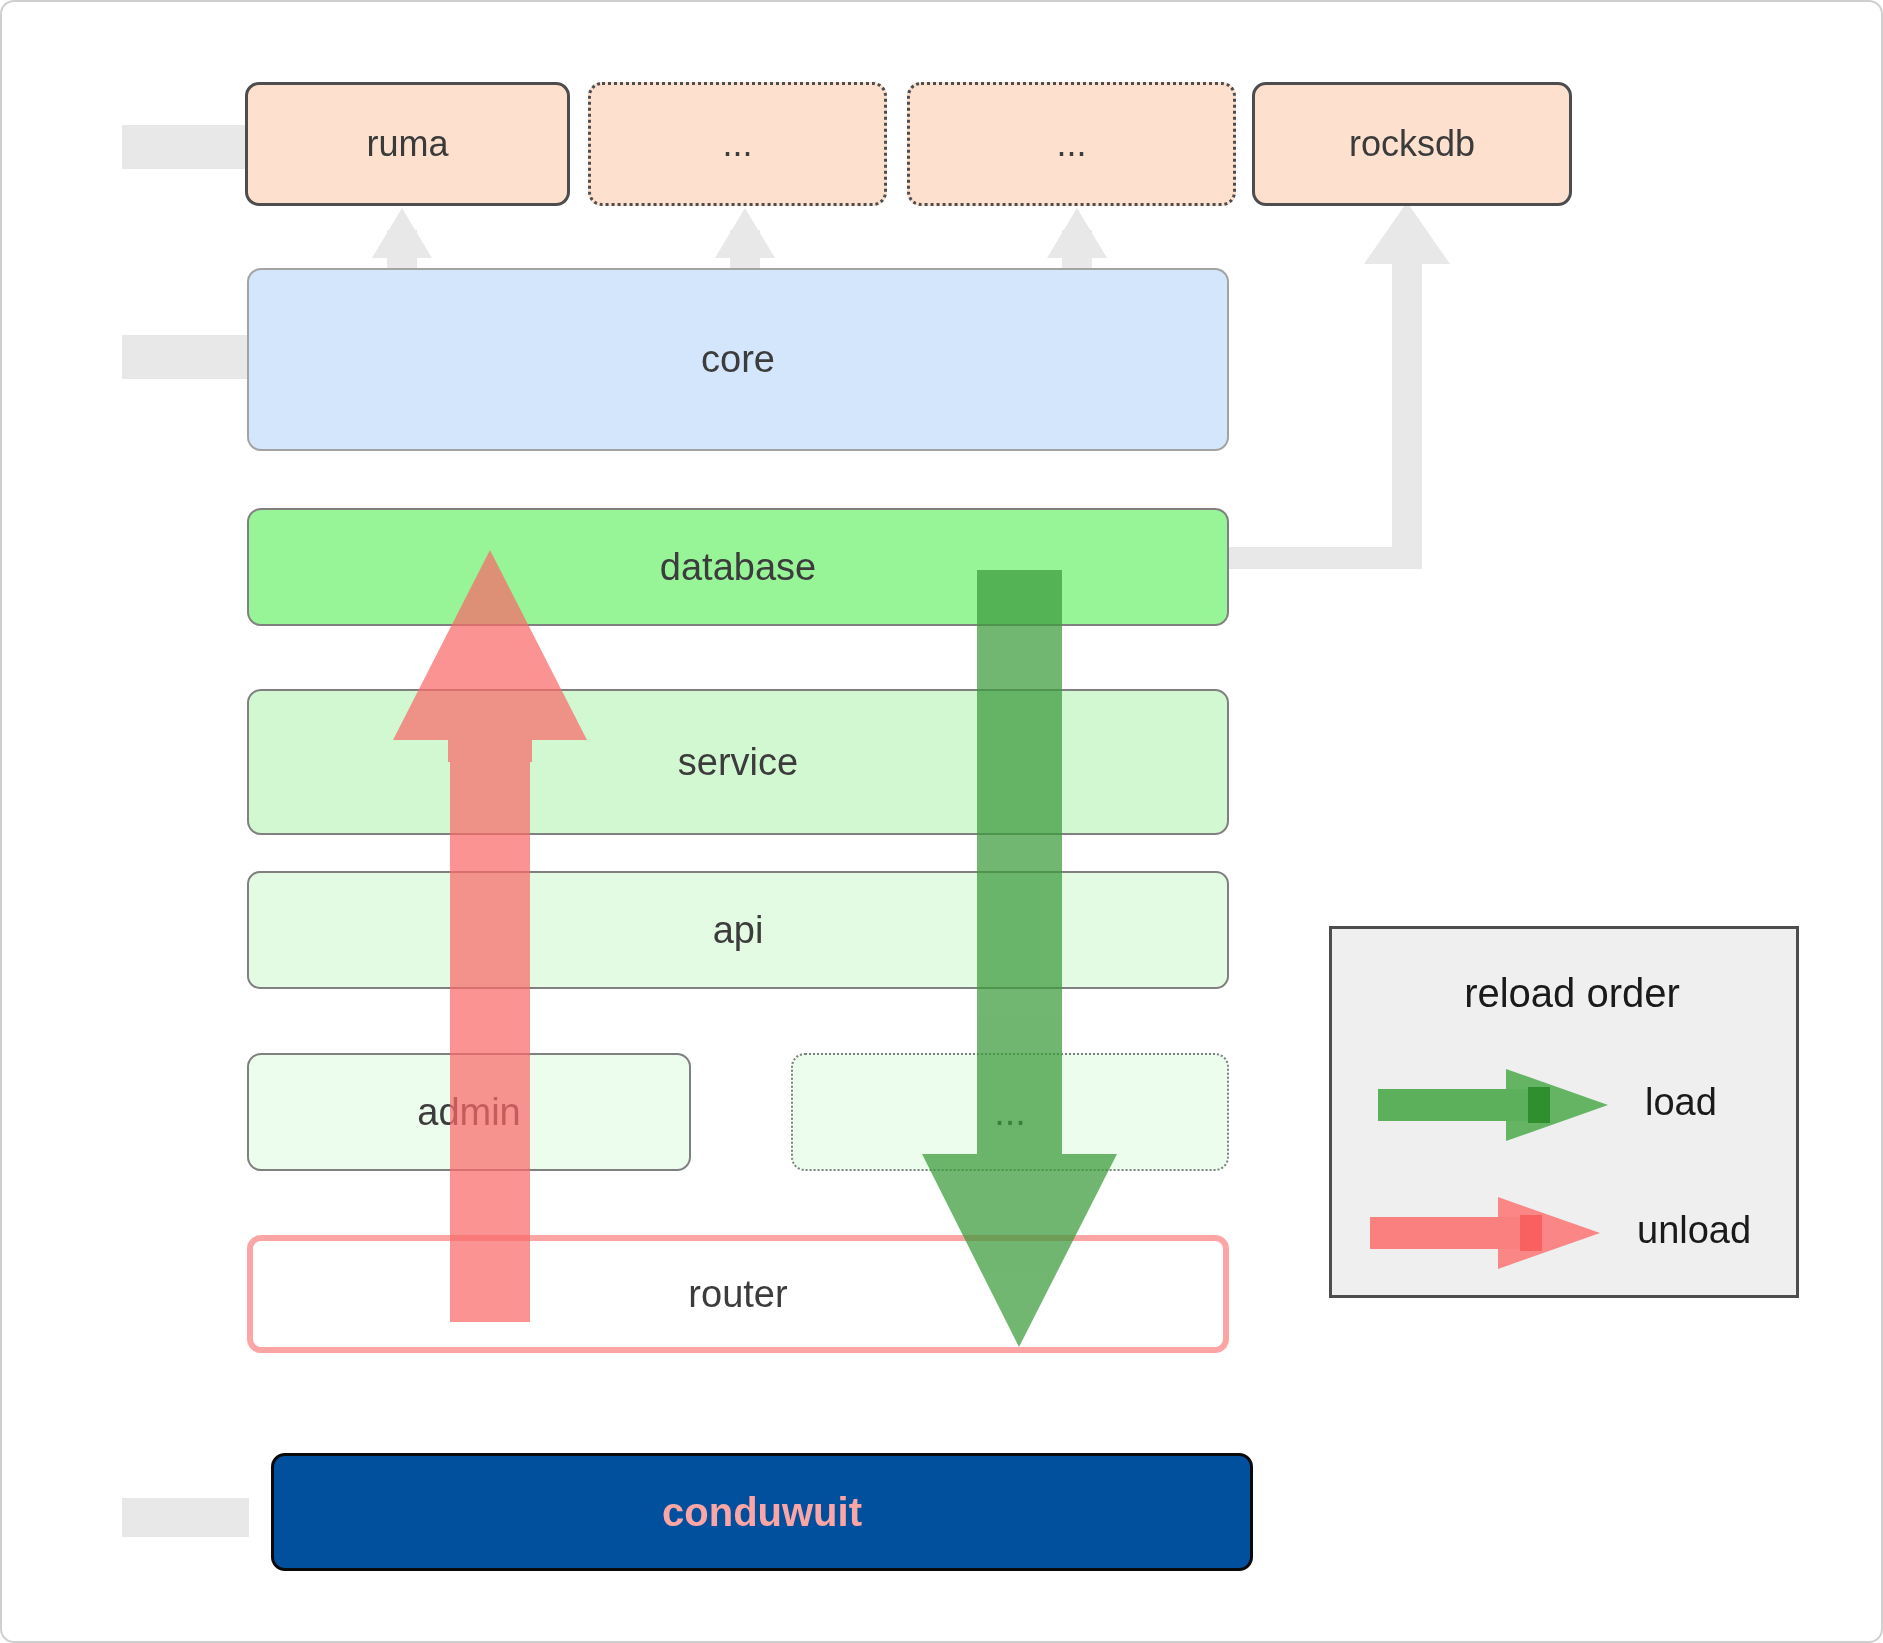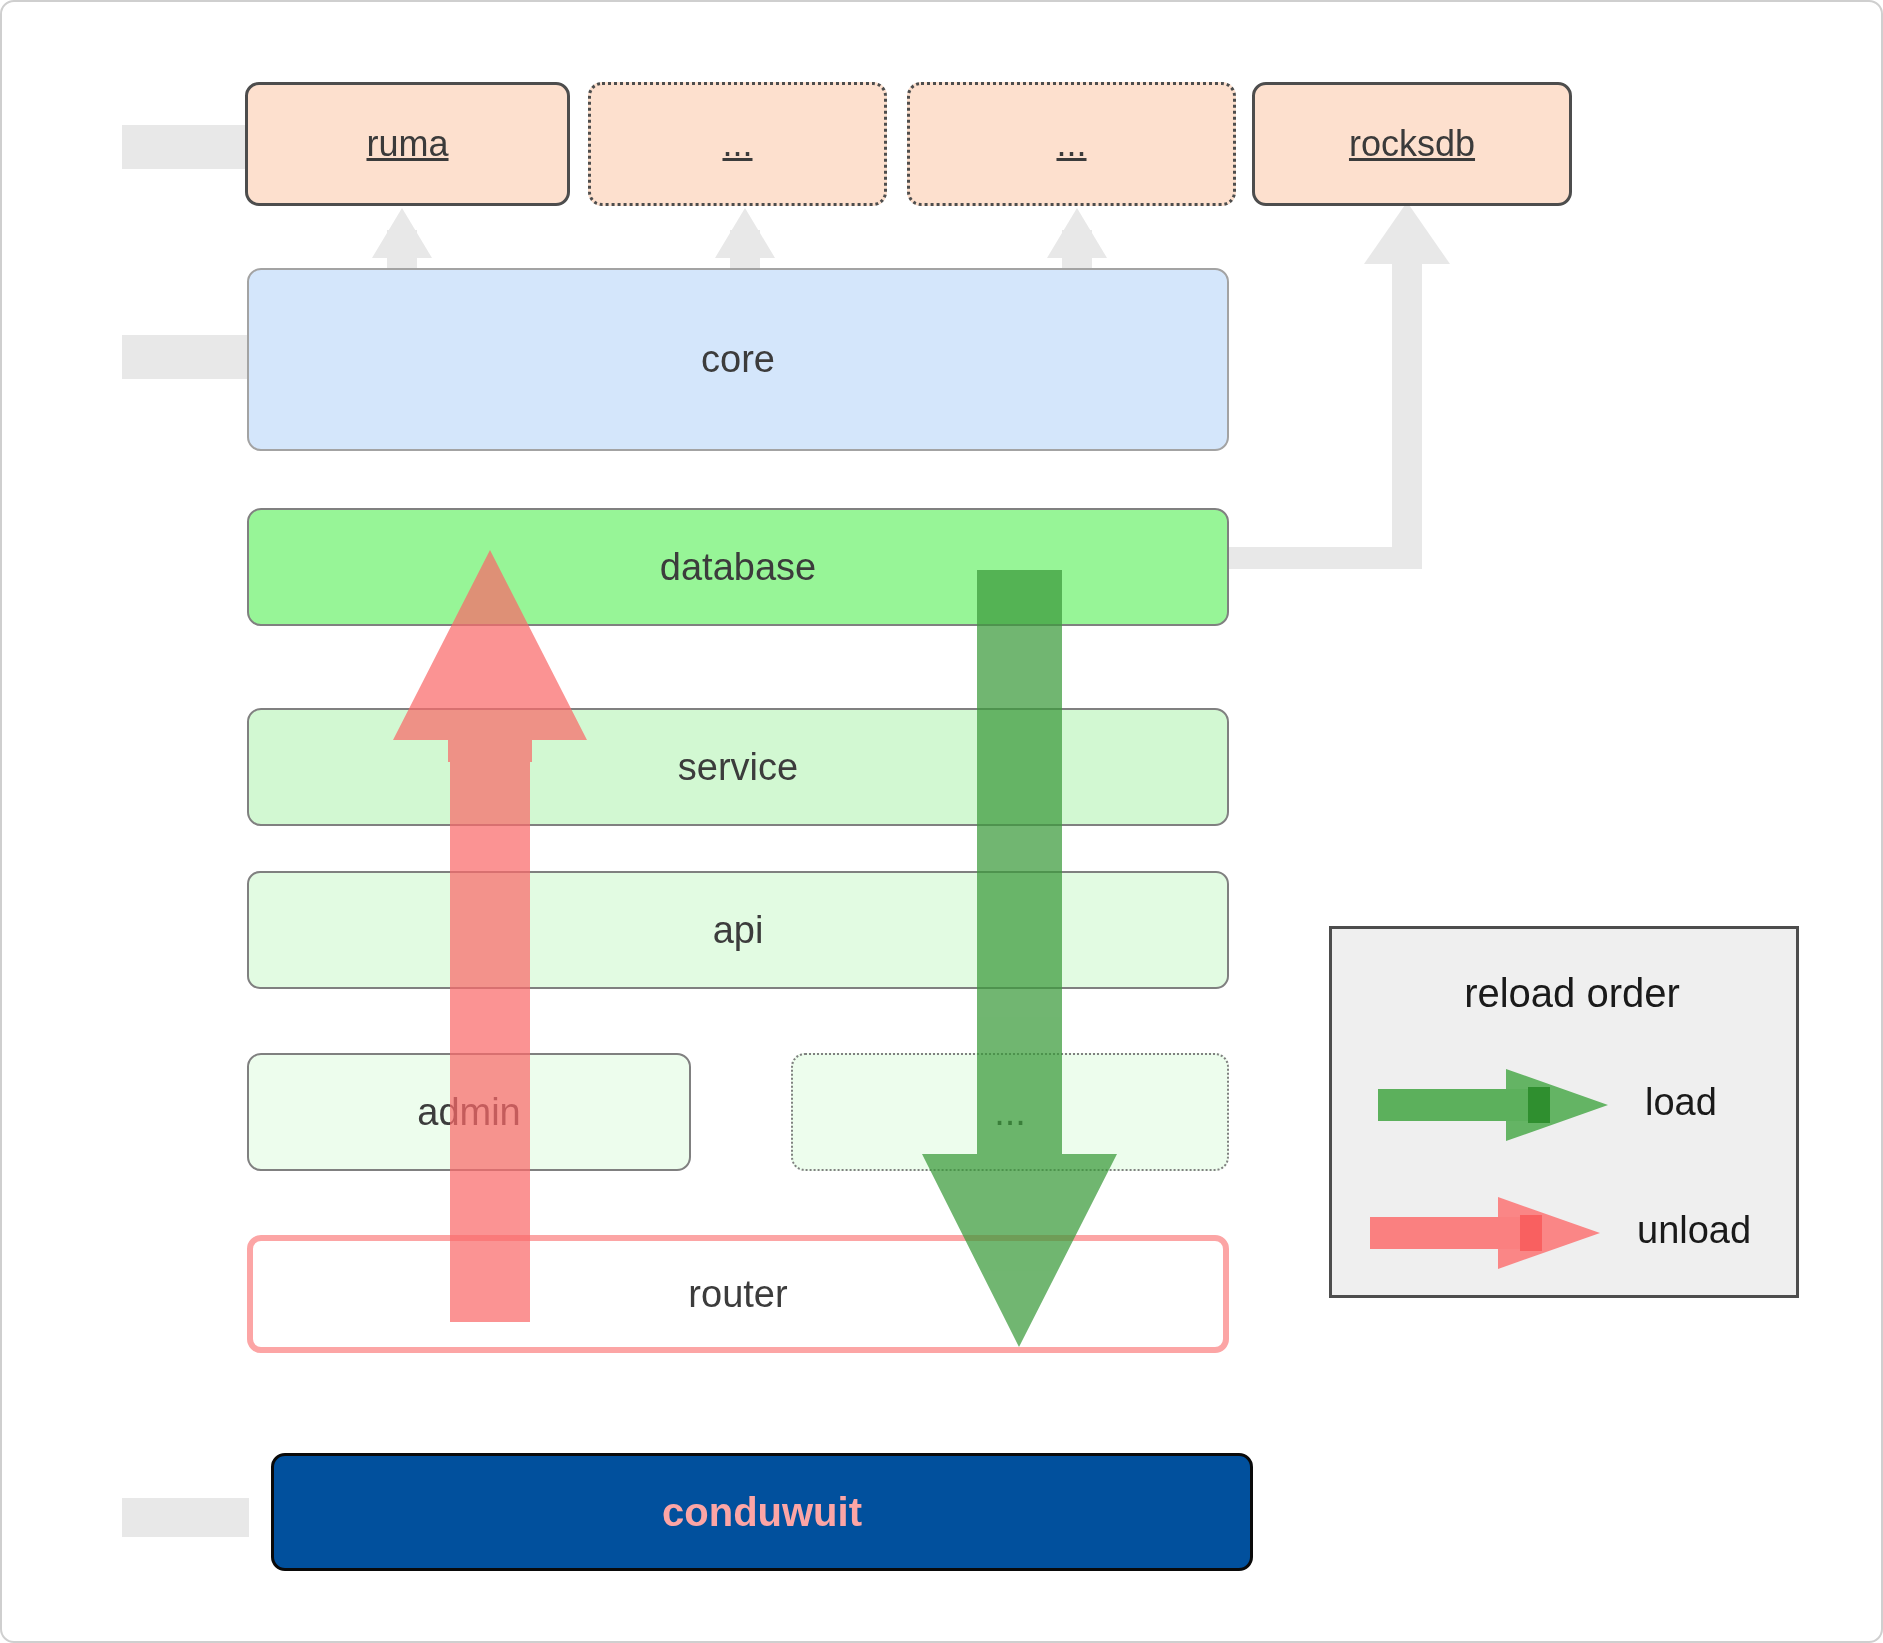--- a/index.html
+++ b/index.html
@@ -5,21 +5,21 @@
   html,body{margin:0;padding:0;background:#ffffff;}
   body{width:1883px;height:1643px;font-family:"Liberation Sans",sans-serif;}
   #canvas{position:relative;width:1883px;height:1643px;box-sizing:border-box;
           border:2px solid #cfcfcf;border-radius:14px;background:#fff;overflow:hidden;}
 
   .node{position:absolute;box-sizing:border-box;display:flex;align-items:center;
         justify-content:center;border-radius:14px;z-index:5;}
   .node span{position:relative;z-index:6;}
 
   
-  .dep{background:#fde0ce;color:#3b3b3b;font-size:36px;text-decoration:underline;}
+  .dep{background:#fde0ce;color:#3b3b3b;font-size:36px;}
   .dep.solid{border:3px solid #4d4d4d;}
   .dep.dotted{border:3px dotted #4d4d4d;}
 
   
   .layer{font-size:38px;color:#3c3c3c;}
   .l-core    {background:#d4e6fb;border:2px solid #a3a3a3;}
   .l-database{background:#97f597;border:2px solid #808080;}
   .l-service {background:#d2f8d2;border:2px solid #808080;}
   .l-api     {background:#e2fbe2;border:2px solid #808080;}
   .l-admin   {background:#edfded;border:2px solid #808080;}
@@ -101,21 +101,21 @@
   </div>
 
   <div class="node layer l-core" style="left:245px;top:266px;width:982px;height:183px;">
     <span>core</span>
   </div>
 
   <div class="node layer l-database" style="left:245px;top:506px;width:982px;height:118px;">
     <span>database</span>
   </div>
 
-  <div class="node layer l-service" style="left:245px;top:706px;width:982px;height:118px;">
+  <div class="node layer l-service" style="left:245px;top:687px;width:982px;height:146px;">
     <span>service</span>
   </div>
 
   <div class="node layer l-api" style="left:245px;top:869px;width:982px;height:118px;border-radius:13px;">
     <span>api</span>
   </div>
 
   <div class="node layer l-admin" style="left:245px;top:1051px;width:444px;height:118px;">
     <span>admin</span>
   </div>

